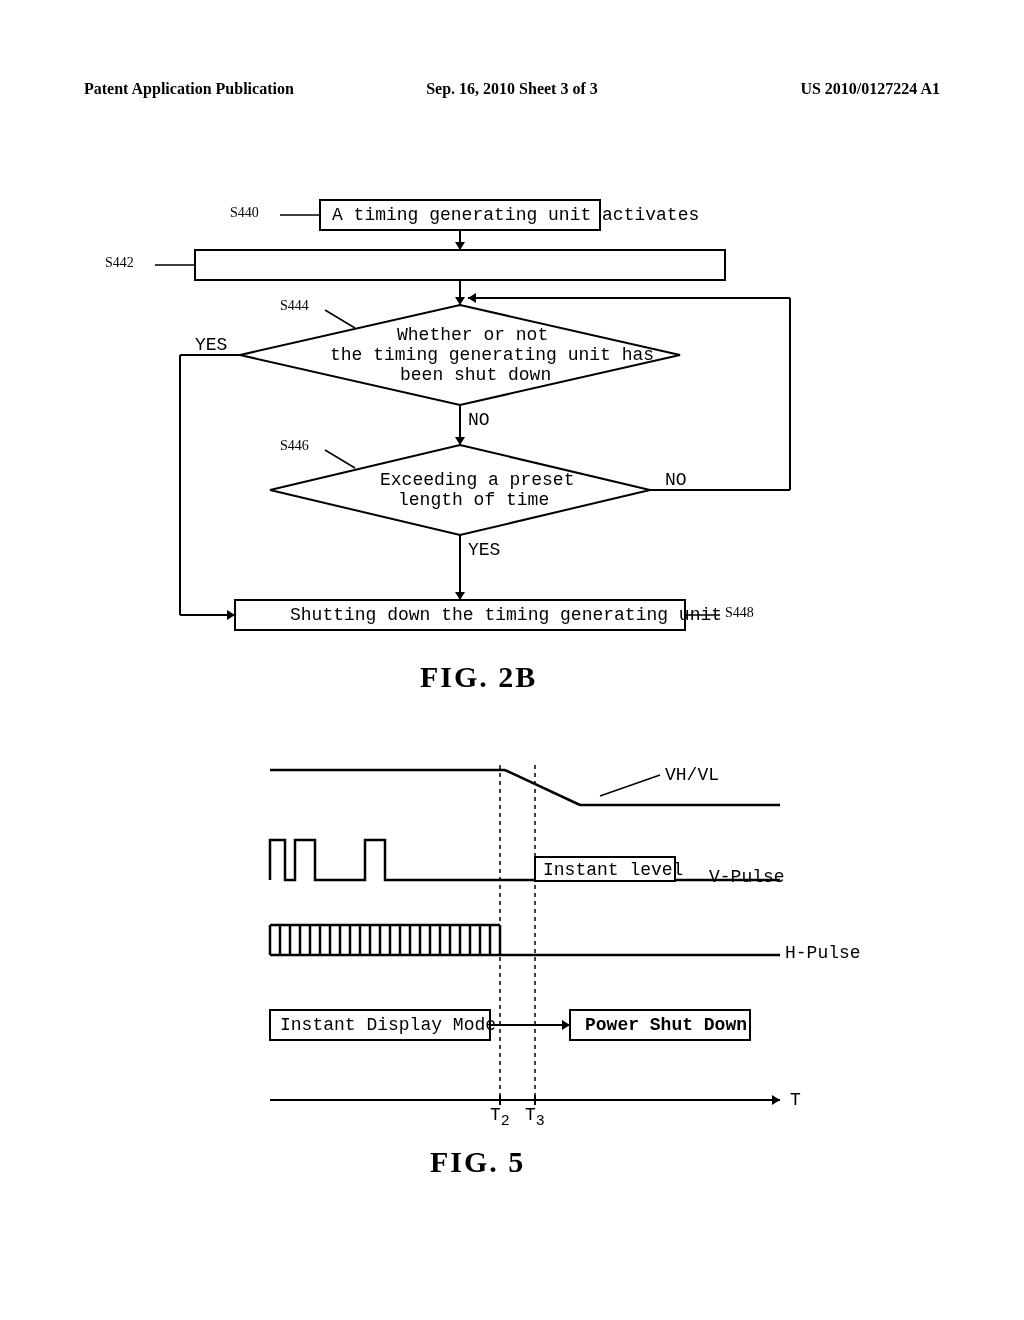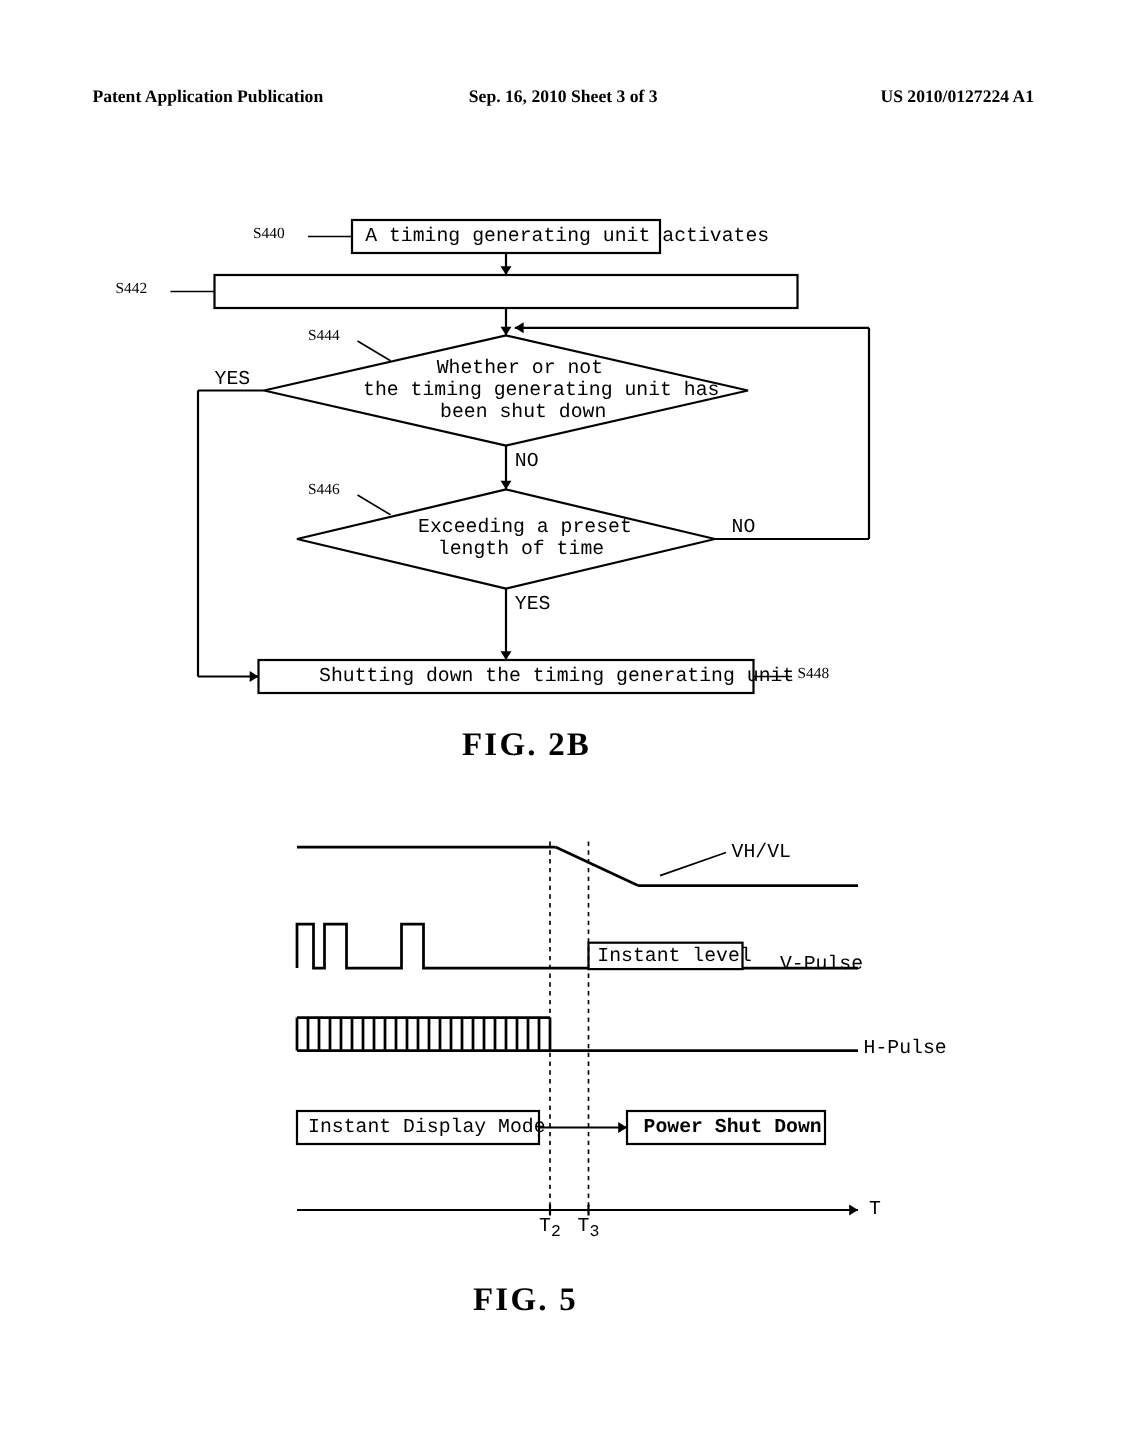--- a/index.html
+++ b/index.html
@@ -204,15 +204,15 @@
 <div class="monotext" style="left:585px; top:845px;font-weight:bold;">Power Shut Down</div>
 <div class="monotext" style="left:790px; top:920px;">T</div>
 
 <div class="monotext" style="left:490px; top:935px;">
   <span>T</span><sub>2</sub>
 </div>
 <div class="monotext" style="left:525px; top:935px;">
   <span>T</span><sub>3</sub>
 </div>
 
-<div class="figlabel" style="left:430px; top:975px;margin-top:20px;">FIG. 5</div>
+<div class="figlabel" style="left:430px; top:975px;">FIG. 5</div>
 
 </div>
 
 </body></html>

